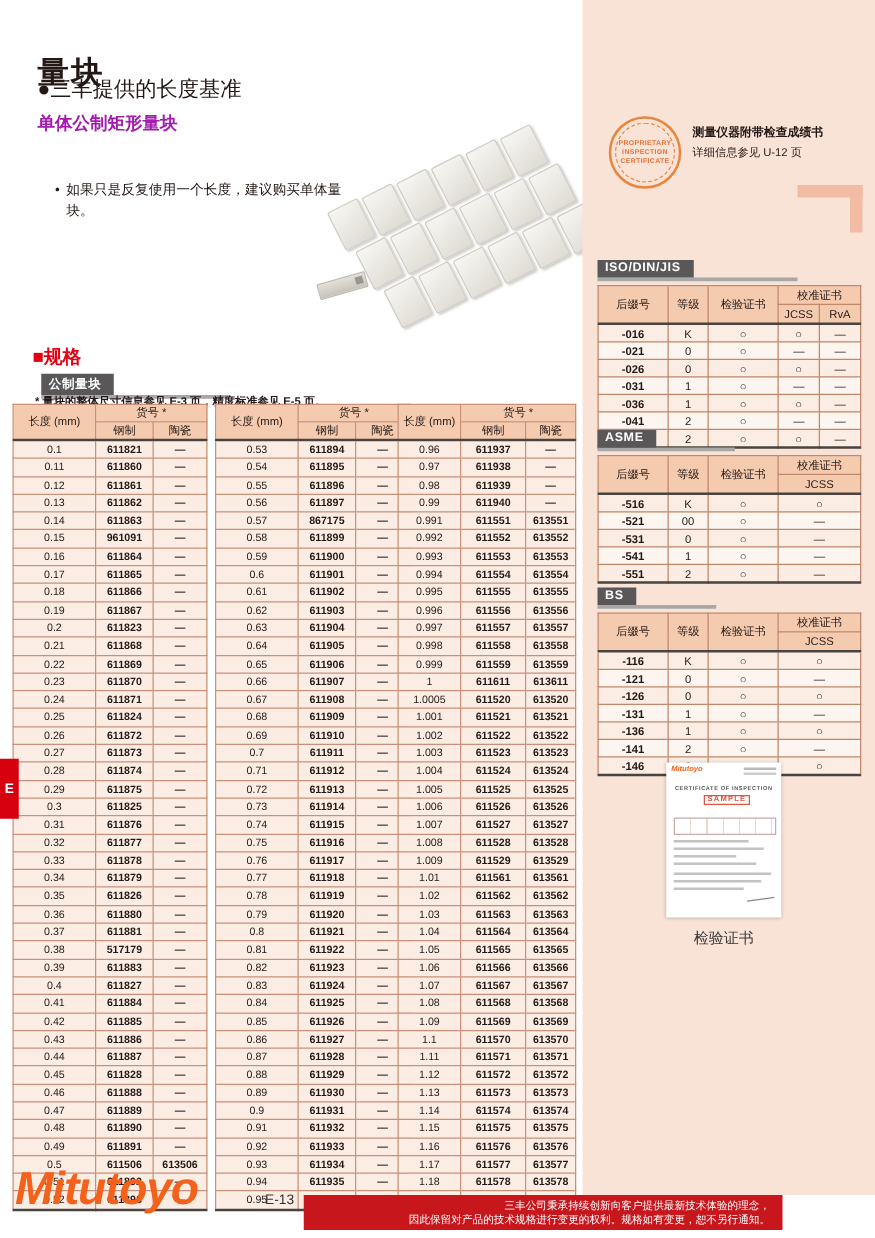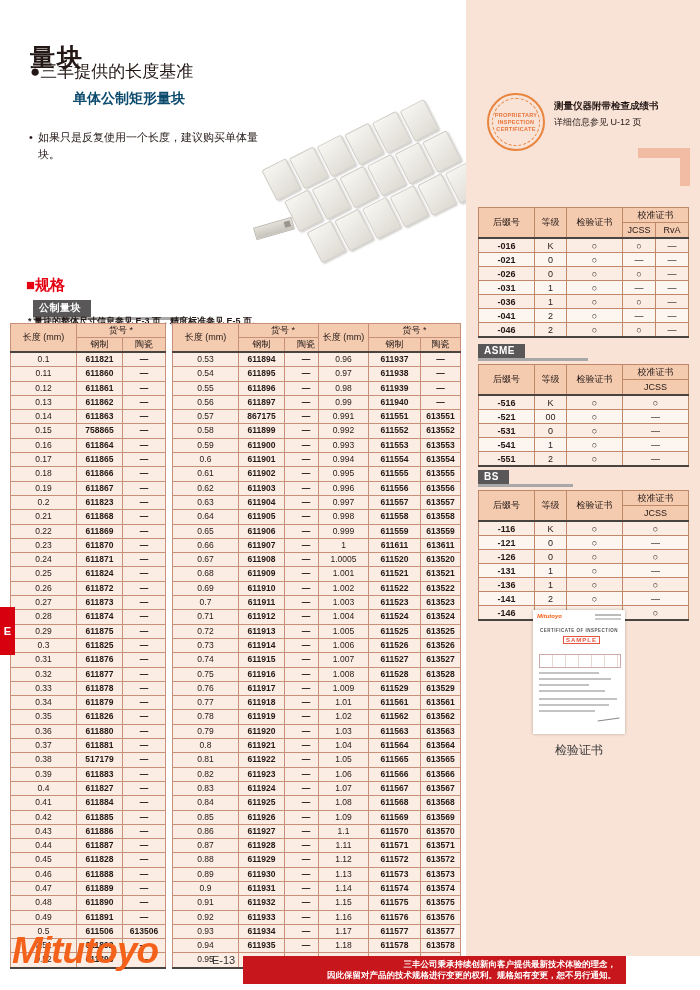--- a/index.html
+++ b/index.html
@@ -39,22 +39,22 @@
   .certdoc .mini{position:absolute;left:6px;top:44px;width:80px;height:12px;border:1px solid #caa;
                  background:repeating-linear-gradient(90deg,#fff 0 12px,#e7d8d0 12px 13px);}
   .certdoc .bar{position:absolute;left:6px;height:2px;background:#aaa;opacity:.7;}
   .certdoc .sig{position:absolute;right:6px;bottom:14px;width:22px;height:8px;
                 border-bottom:1px solid #888;transform:rotate(-8deg);}
   .cert-caption{position:absolute;left:67px;top:742px;width:92px;text-align:center;
                 font-size:12px;color:#3A3A3A;}
   
   .title{position:absolute;left:30px;top:24px;font-size:25px;font-weight:bold;letter-spacing:2px;}
   .subtitle{position:absolute;left:30px;top:60px;font-size:17px;}
-  .red-head{position:absolute;left:30px;top:90px;font-size:14px;font-weight:bold;color:#0c4a6e;margin-left:43px;}
-  .bullets{position:absolute;left:28px;top:128px;width:245px;margin:1px;padding:0;list-style:none;}
+  .red-head{position:absolute;left:30px;top:90px;font-size:14px;font-weight:bold;color:#a21caf;}
+  .bullets{position:absolute;left:28px;top:128px;width:245px;margin:16px;padding:0;list-style:none;}
   .bullets li{font-size:11px;line-height:16.5px;padding-left:9px;position:relative;}
   .bullets li::before{content:"•";position:absolute;left:0;top:0;}
   .spec-head{position:absolute;left:26px;top:276px;font-size:15px;font-weight:bold;color:#E50012;}
   .spec-tabwrap{position:absolute;left:33px;top:297px;width:150px;border-bottom:3px solid #A8A8A9;}
   .spec-note{position:absolute;left:28px;top:315px;font-size:9px;font-weight:bold;}
   
   .photo{position:absolute;left:246px;top:84px;width:218px;height:158px;}
   .keys{position:absolute;left:34px;top:34px;width:200px;height:130px;transform:rotate(-27deg);}
   .key{position:absolute;width:25px;height:32px;border-radius:2px;border:1px solid #CFCCC4;
        background:linear-gradient(160deg,#F7F6F2,#DEDBD3);box-shadow:1px 2px 2px rgba(120,115,105,.35);}
@@ -70,21 +70,21 @@
   .metric thead{border-bottom:2px solid #4A4440;}
   .metric td{background:#FBEDE3;font-size:8.5px;height:13.3px;line-height:13.3px;}
   .metric td:nth-child(n+2){font-weight:bold;}
   
   .e-tab{position:absolute;left:0;top:607px;width:15px;height:48px;background:#D7000F;color:#fff;
          font-size:11px;font-weight:bold;display:flex;align-items:center;justify-content:center;}
   .logo{position:absolute;left:12px;top:930px;font-size:37px;font-weight:bold;font-style:italic;
         color:#F4611A;letter-spacing:-1px;}
   .pageno{position:absolute;left:212px;top:954px;font-size:11px;color:#333;}
   .footbox{position:absolute;left:243px;top:956px;width:383px;height:28px;background:#C8161D;
-           box-sizing:border-box;padding:3px 10px 0 0;font-weight:bold;}
+           box-sizing:border-box;padding:3px 10px 0 0;}
   .footbox div{color:#fff;font-size:8.5px;line-height:11px;text-align:right;}
 </style>
 </head>
 <body>
 
 <h1 class="title">量块</h1>
 <div class="subtitle">●三丰提供的长度基准</div>
 <div class="red-head">单体公制矩形量块</div>
 
 <ul class="bullets">
@@ -158,21 +158,21 @@
         <td>611862</td>
         <td>—</td>
       </tr>
       <tr>
         <td>0.14</td>
         <td>611863</td>
         <td>—</td>
       </tr>
       <tr>
         <td>0.15</td>
-        <td>758865</td>
+        <td>961091</td>
         <td>—</td>
       </tr>
       <tr>
         <td>0.16</td>
         <td>611864</td>
         <td>—</td>
       </tr>
       <tr>
         <td>0.17</td>
         <td>611865</td>
@@ -829,20 +829,21 @@
 <div class="sidebar">
   <div class="stamp">
     <span>PROPRIETARY INSPECTION CERTIFICATE</span>
   </div>
   <div class="stamp-note1">测量仪器附带检查成绩书</div>
   <div class="stamp-note2">详细信息参见 U-12 页</div>
   <div class="corner-h"></div>
   <div class="corner-v"></div>
 
   <div class="sideblock" style="top:204px">
+    <div class="tabline" style="width:160px"><span class="sidetab">ISO/DIN/JIS</span></div>
     <table class="certtbl">
       <colgroup>
           <col style="width:56px">
           <col style="width:32px">
           <col style="width:56px">
           <col style="width:33px">
           <col style="width:33px">
         </colgroup>
       <thead>
         <tr>

